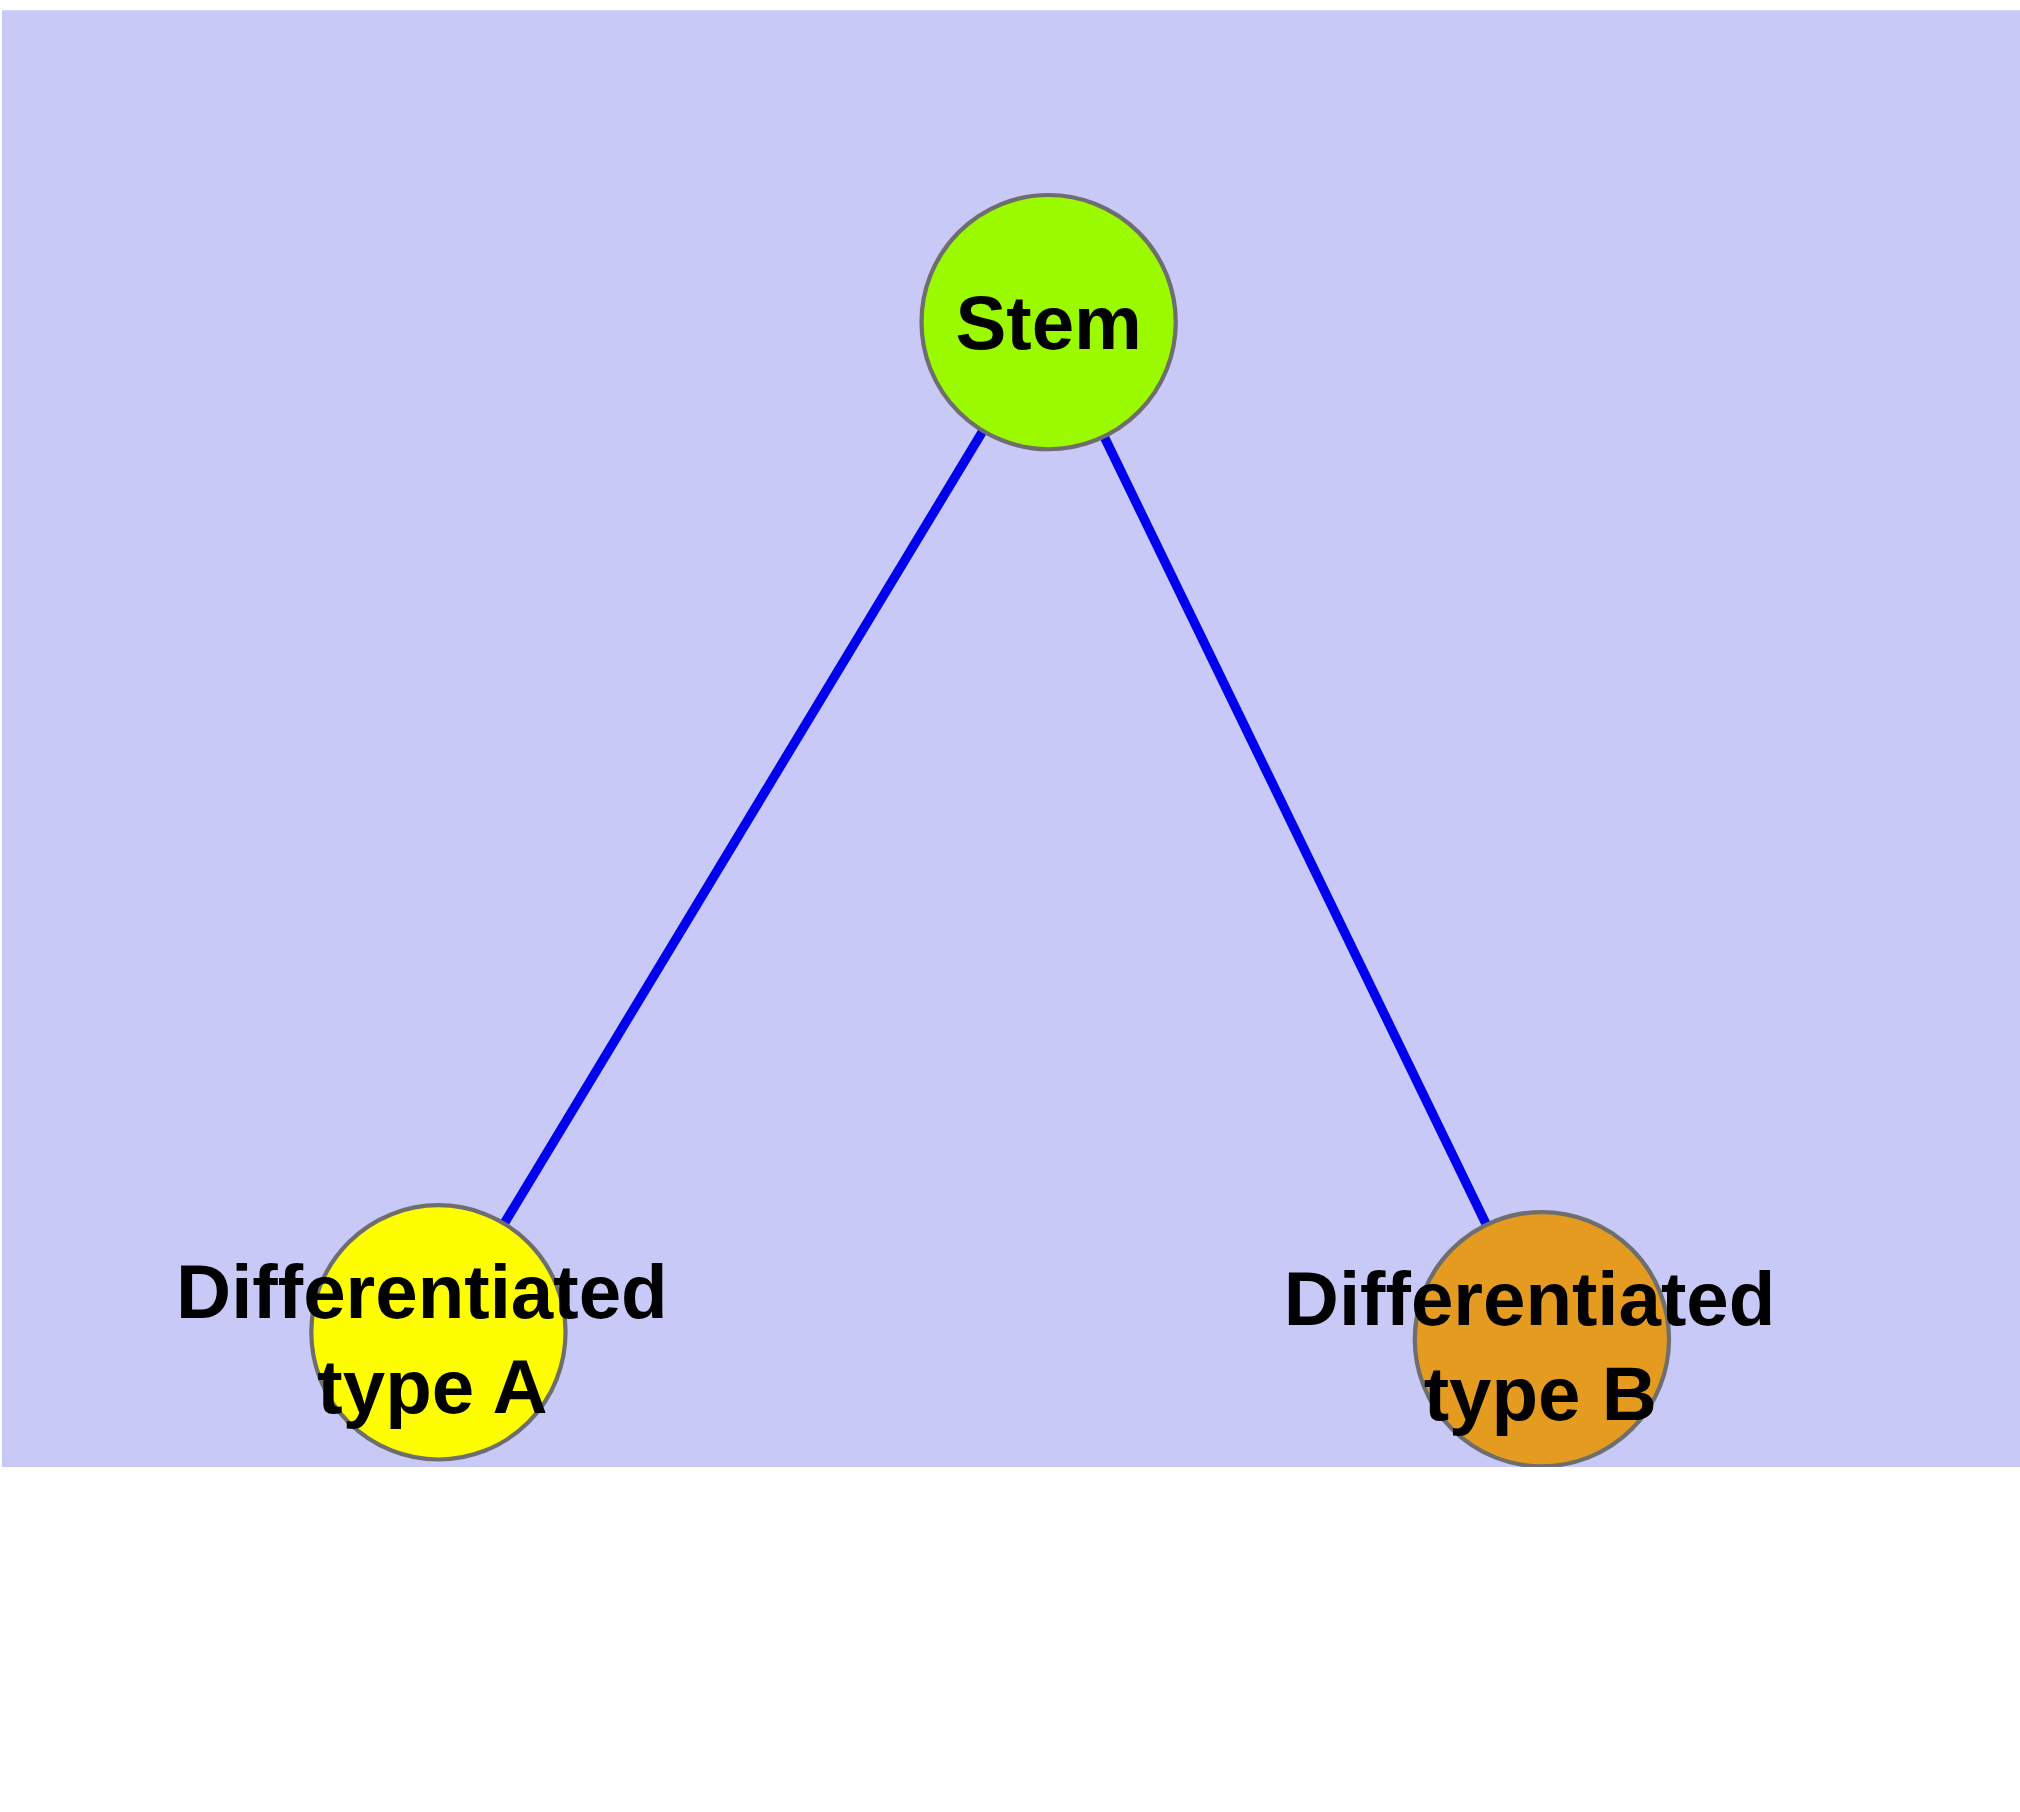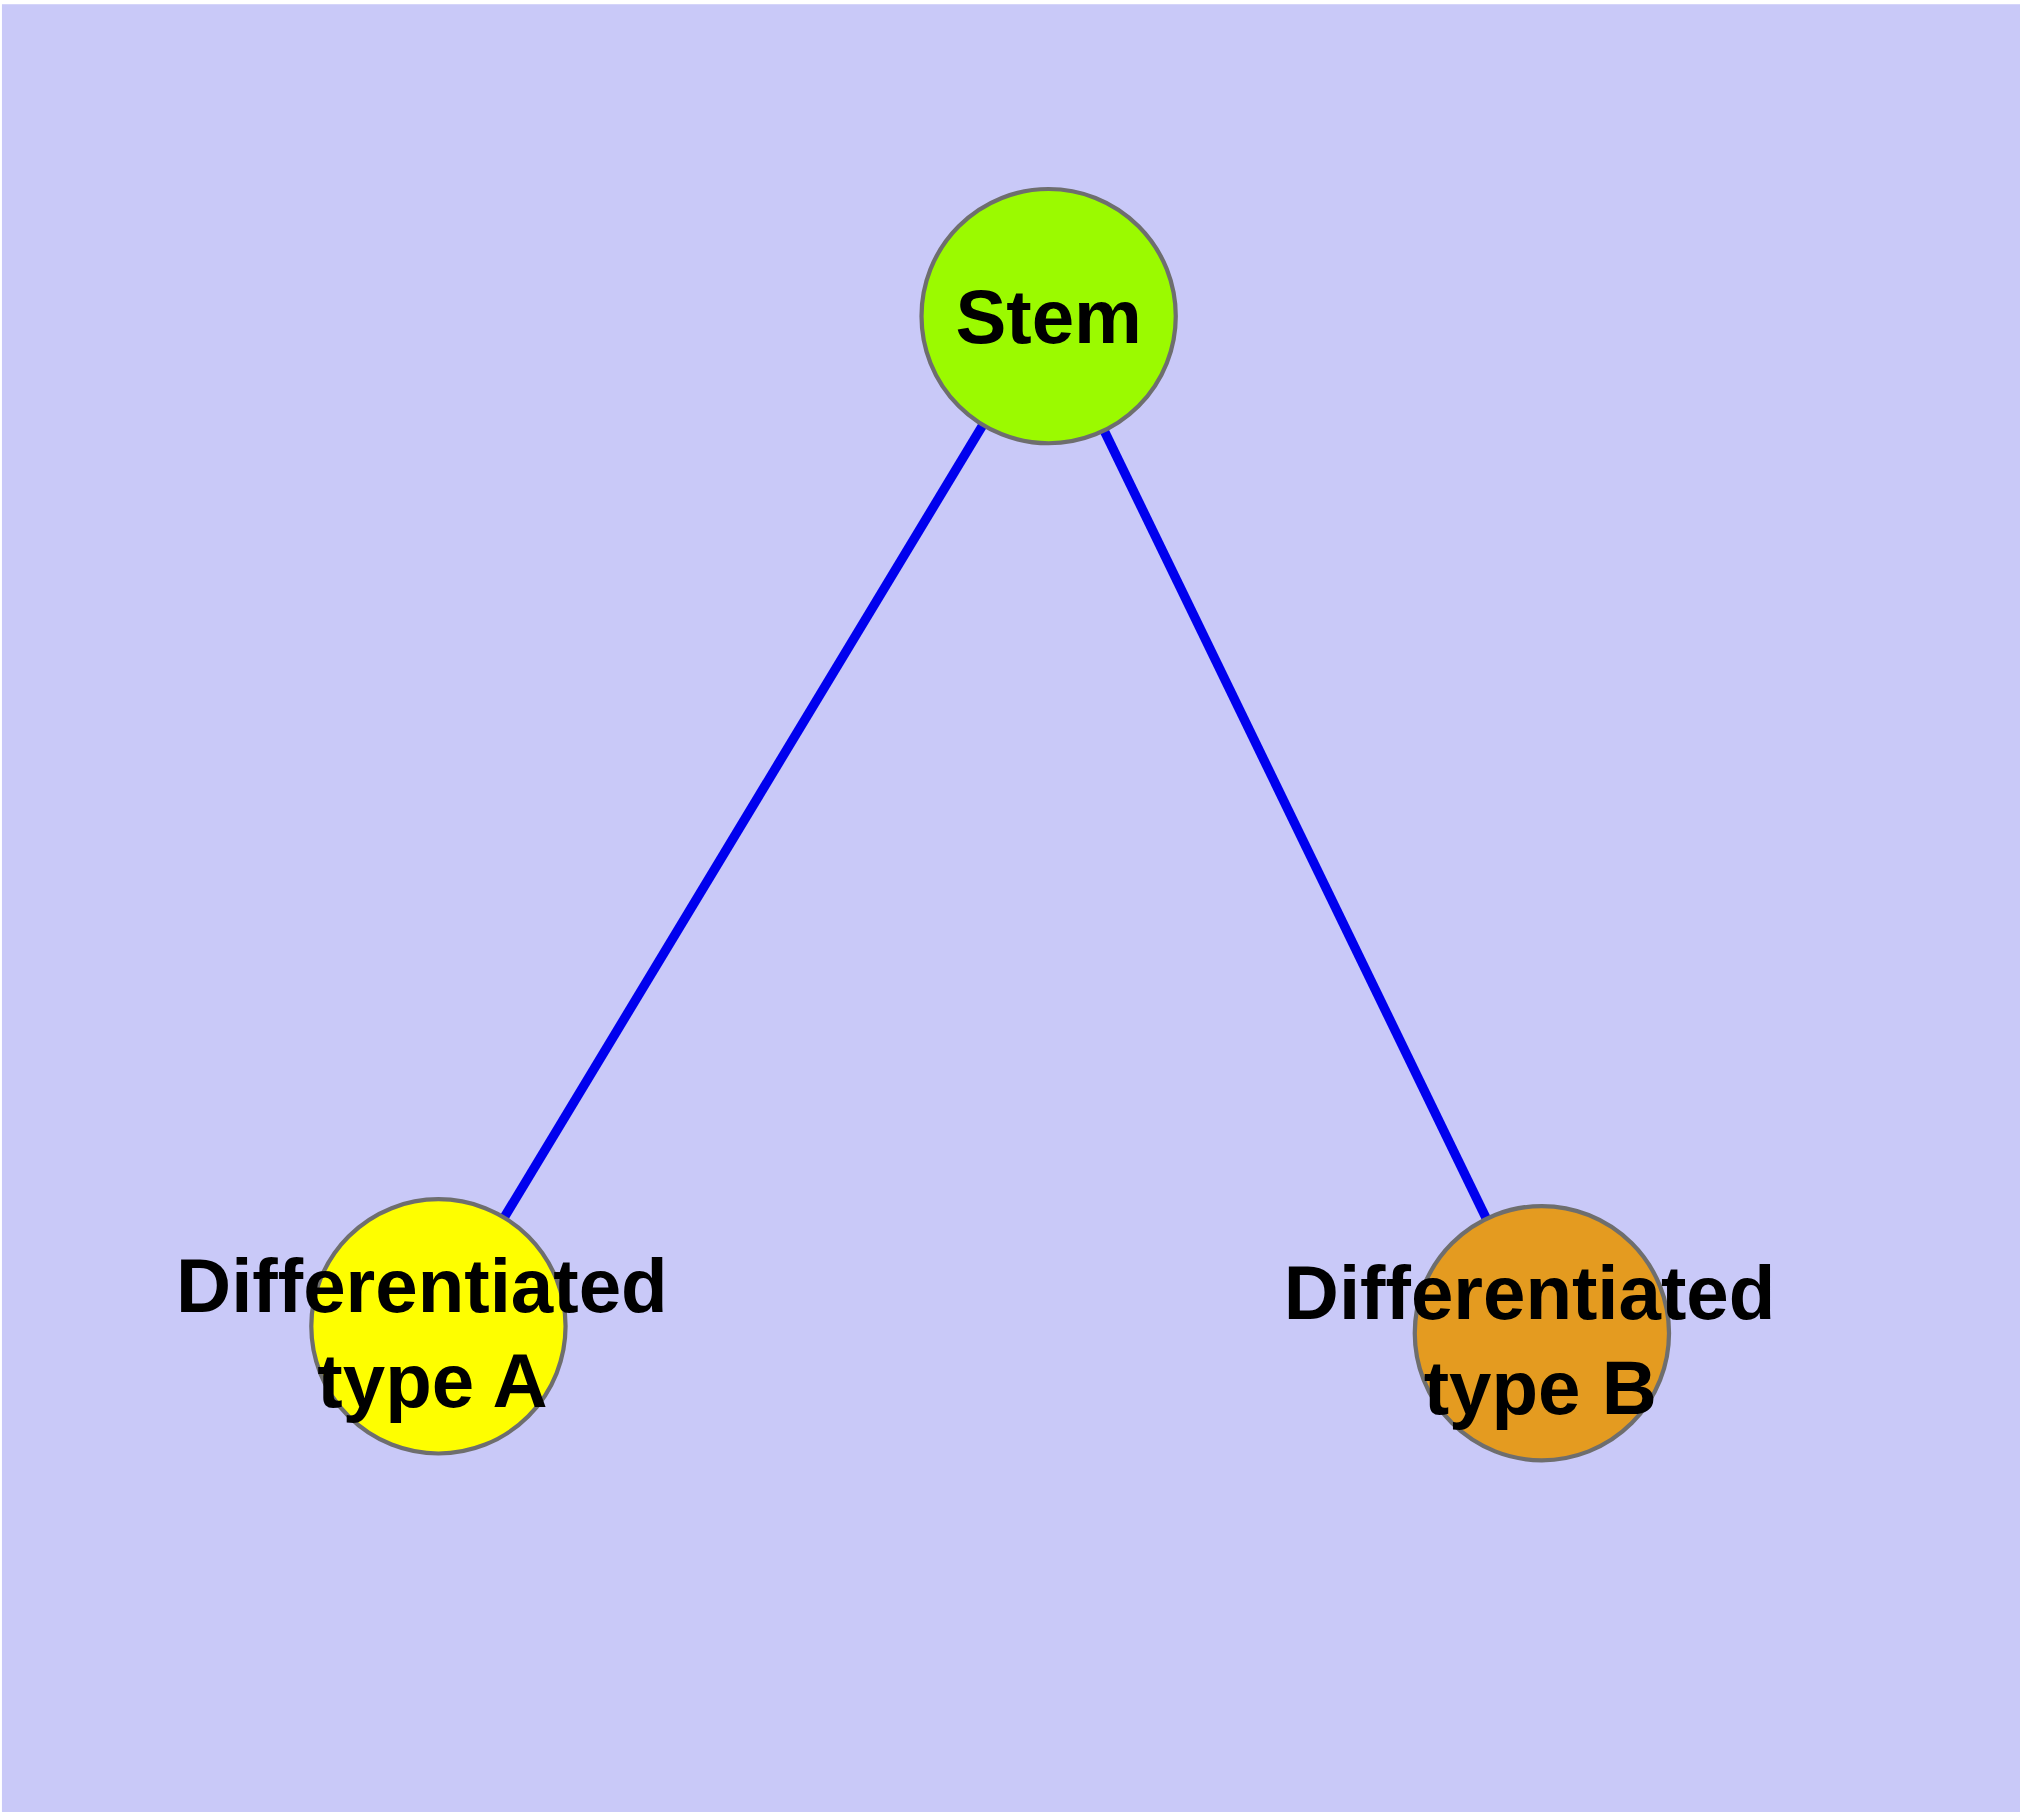--- a/index.html
+++ b/index.html
@@ -3,24 +3,25 @@
 <meta charset="utf-8">
 <style>
   html, body {
     margin: 0;
     padding: 0;
     background: #ffffff;
   }
   .page {
     position: relative;
     width: 2021px;
-    height: 1812px;
+    height: 1461px;
     background: #ffffff;
     overflow: hidden;
     font-family: "Liberation Sans", sans-serif;
+    margin-top: 6px;
   }
   .graph-svg {
     position: absolute;
     left: 0;
     top: 0;
     width: 2021px;
     height: 1812px;
     display: block;
   }
   .node-label {

